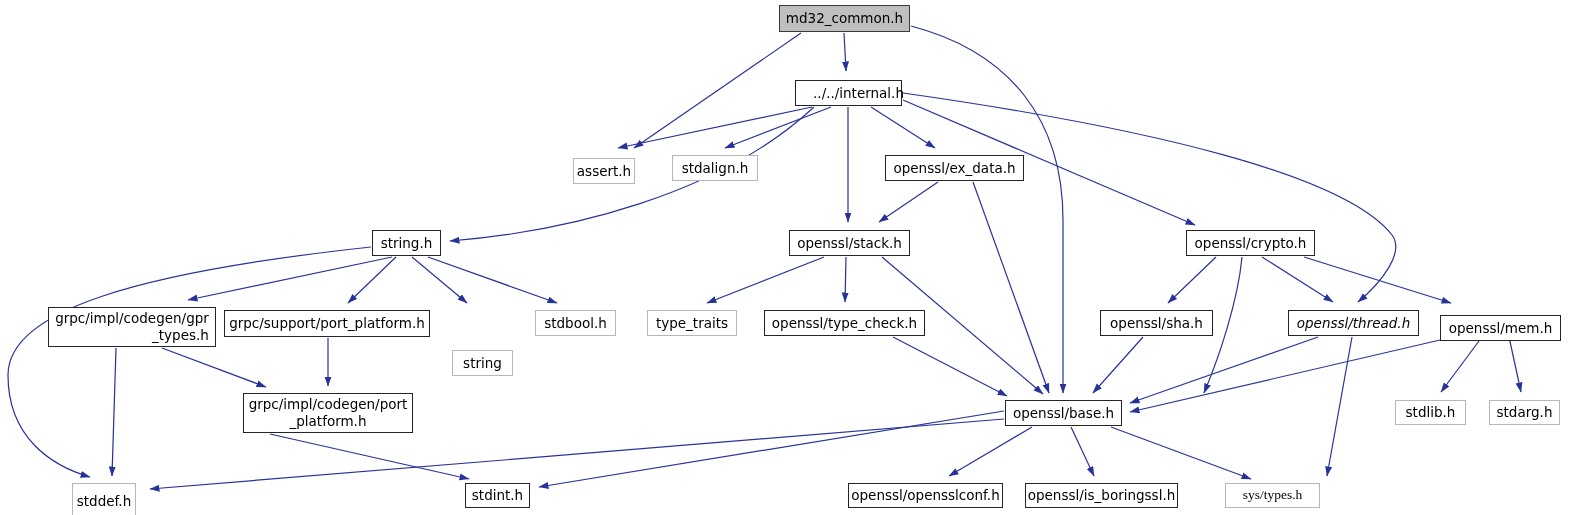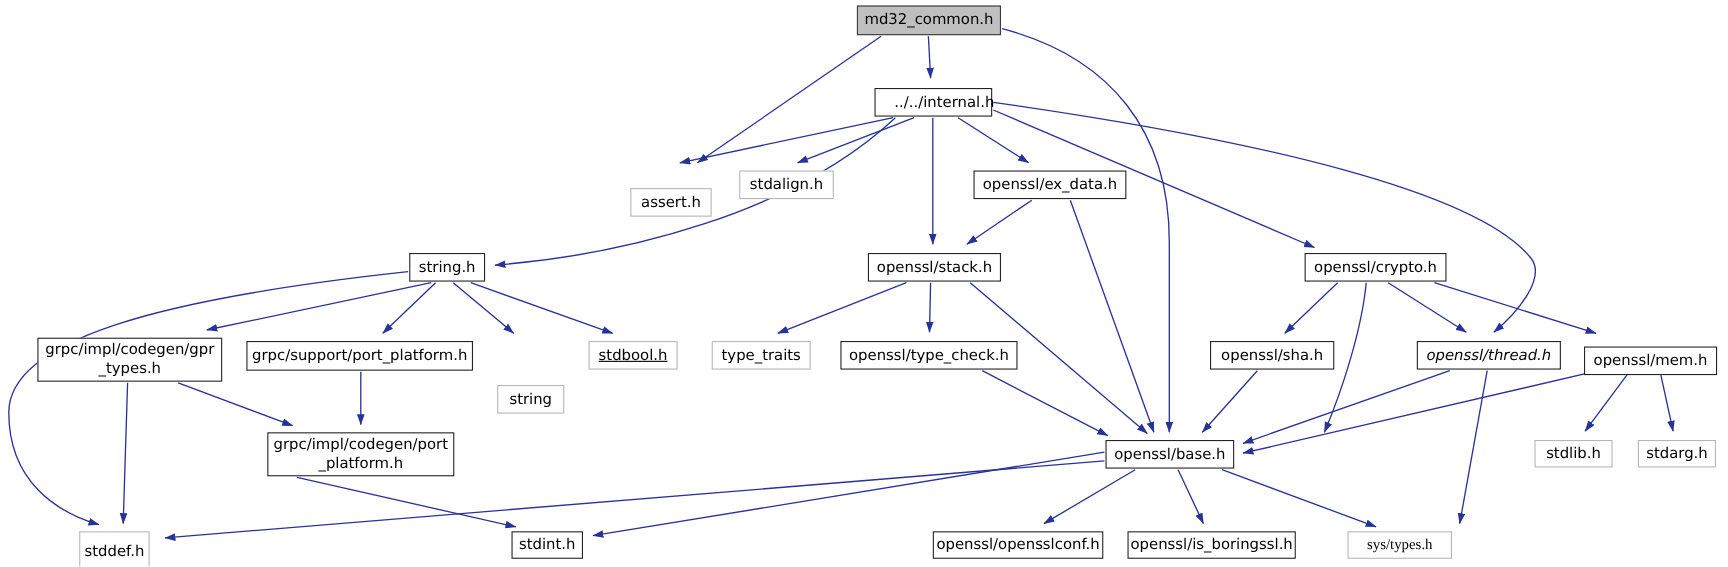--- a/index.html
+++ b/index.html
@@ -74,31 +74,31 @@
         <path d="M371,247 C140,272 8,310 8,375 C8,438 52,466 90,477" class="edge" stroke="#27329b" marker-end="url(#arrowhead)"></path>
         <path d="M116,348 L112,476" class="edge" stroke="#27329b" marker-end="url(#arrowhead)"></path>
         <path d="M162,348 L266,387" class="edge" stroke="#27329b" marker-end="url(#arrowhead)"></path>
         <path d="M328,338 L328,386" class="edge" stroke="#27329b" marker-end="url(#arrowhead)"></path>
         <path d="M270,434 L469,479" class="edge" stroke="#27329b" marker-end="url(#arrowhead)"></path>
       </g>
   </svg>
   <div id="node-layer">
       <div class="node current" style="left: 779px; top: 5px; width: 131px; height: 27px;">md32_common.h</div>
       <div class="node doc" style="left: 795px; top: 80px; width: 107px; height: 26px; padding-left: 20px;">../../internal.h</div>
-      <div class="node ext" style="left: 573px; top: 171px; width: 74px; height: 26px;">assert.h</div>
+      <div class="node ext" style="left: 573px; top: 158px; width: 62px; height: 26px;">assert.h</div>
       <div class="node ext" style="left: 672px; top: 155px; width: 86px; height: 26px;">stdalign.h</div>
       <div class="node doc" style="left: 885px; top: 155px; width: 139px; height: 26px;">openssl/ex_data.h</div>
       <div class="node doc" style="left: 372px; top: 230px; width: 69px; height: 26px;">string.h</div>
       <div class="node doc" style="left: 789px; top: 230px; width: 121px; height: 26px;">openssl/stack.h</div>
       <div class="node doc" style="left: 1186px; top: 230px; width: 129px; height: 26px;">openssl/crypto.h</div>
-      <div class="node doc" style="left: 34px; top: 307px; width: 168px; height: 40px;">grpc/impl/codegen/gpr
+      <div class="node doc" style="left: 48px; top: 307px; width: 168px; height: 40px; text-align: right;">grpc/impl/codegen/gpr
 _types.h</div>
       <div class="node doc" style="left: 224px; top: 310px; width: 206px; height: 27px;">grpc/support/port_platform.h</div>
       <div class="node ext" style="left: 452px; top: 310px; width: 61px; height: 26px; margin-top: 40px;">string</div>
-      <div class="node ext" style="left: 535px; top: 310px; width: 81px; height: 26px; text-decoration: underline;">stdbool.h</div>
+      <div class="node ext" style="left: 535px; top: 310px; width: 81px; height: 26px;">stdbool.h</div>
       <div class="node ext" style="left: 647px; top: 310px; width: 90px; height: 26px;">type_traits</div>
       <div class="node doc" style="left: 764px; top: 310px; width: 161px; height: 26px;">openssl/type_check.h</div>
       <div class="node doc" style="left: 1100px; top: 310px; width: 113px; height: 26px;">openssl/sha.h</div>
       <div class="node doc" style="left: 1288px; top: 310px; width: 131px; height: 26px; font-style: italic;">openssl/thread.h</div>
       <div class="node doc" style="left: 1440px; top: 315px; width: 121px; height: 26px;">openssl/mem.h</div>
       <div class="node doc" style="left: 243px; top: 393px; width: 170px; height: 40px;">grpc/impl/codegen/port
 _platform.h</div>
       <div class="node doc" style="left: 1005px; top: 400px; width: 117px; height: 26px;">openssl/base.h</div>
       <div class="node ext" style="left: 1395px; top: 400px; width: 71px; height: 25px;">stdlib.h</div>
       <div class="node ext" style="left: 1489px; top: 400px; width: 71px; height: 25px;">stdarg.h</div>

